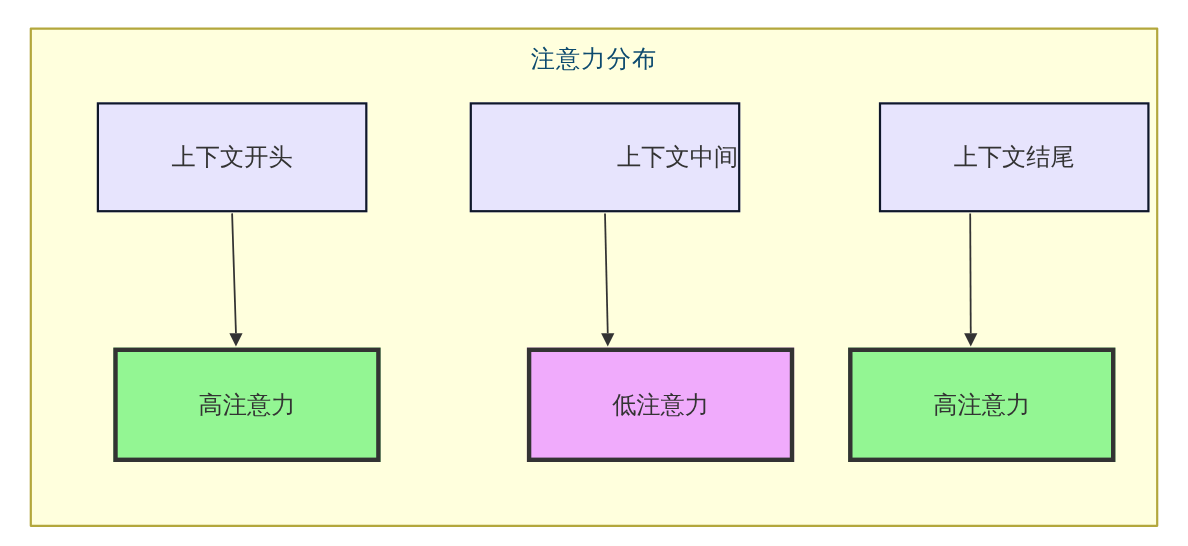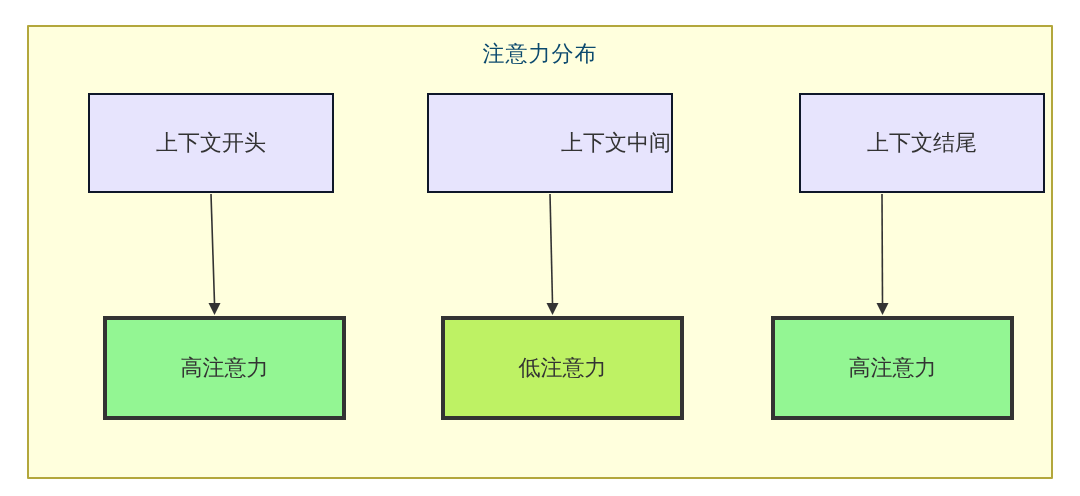--- a/index.html
+++ b/index.html
@@ -68,21 +68,21 @@
 
   .node-bottom {
     width: 243px;
     height: 104px;
     border: 4px solid #333333;
     font-size: 22px;
     top: 316px;
   }
 
   .fill-green  { background: #93f693; }
-  .fill-pink   { background: #bef264; }
+  .fill-pink   { background: #f0abfc; margin-left: 38px; }
 
   
   .col-0 .node-top    { left: 88px; }
   .col-1 .node-top    { left: 427px; justify-content: flex-end; }
   .col-2 .node-top    { left: 759px; margin-left: 40px; }
 
   .col-0 .node-bottom { left: 103px; }
   .col-1 .node-bottom { left: 441px; }
   .col-2 .node-bottom { left: 771px; }
 

